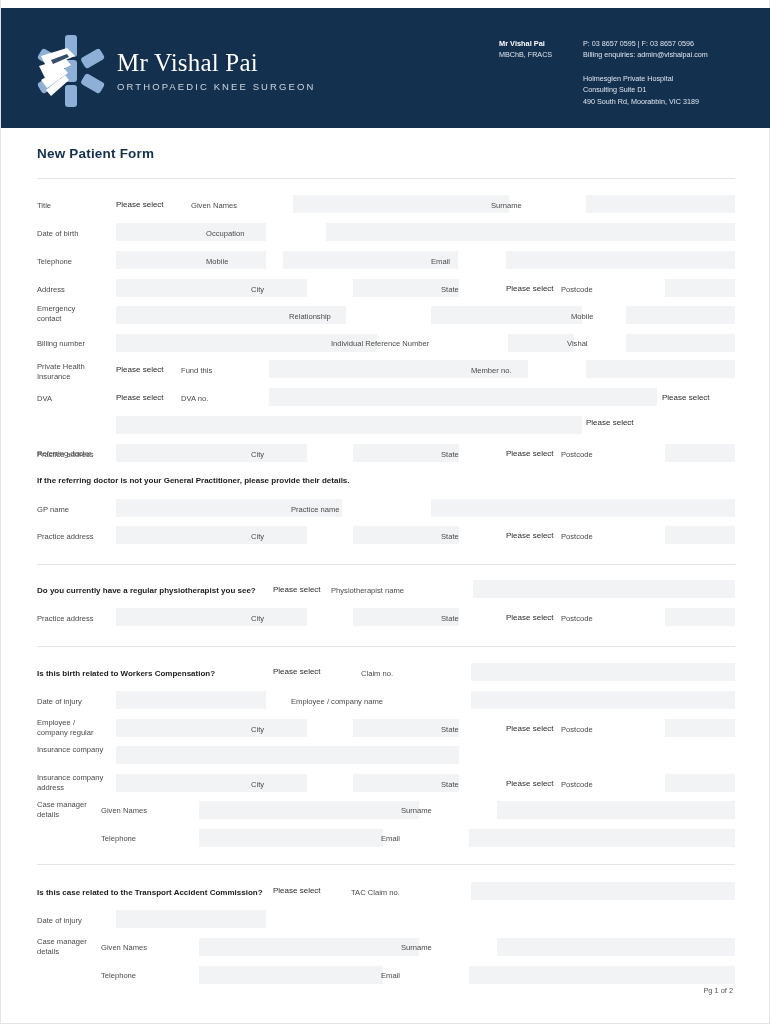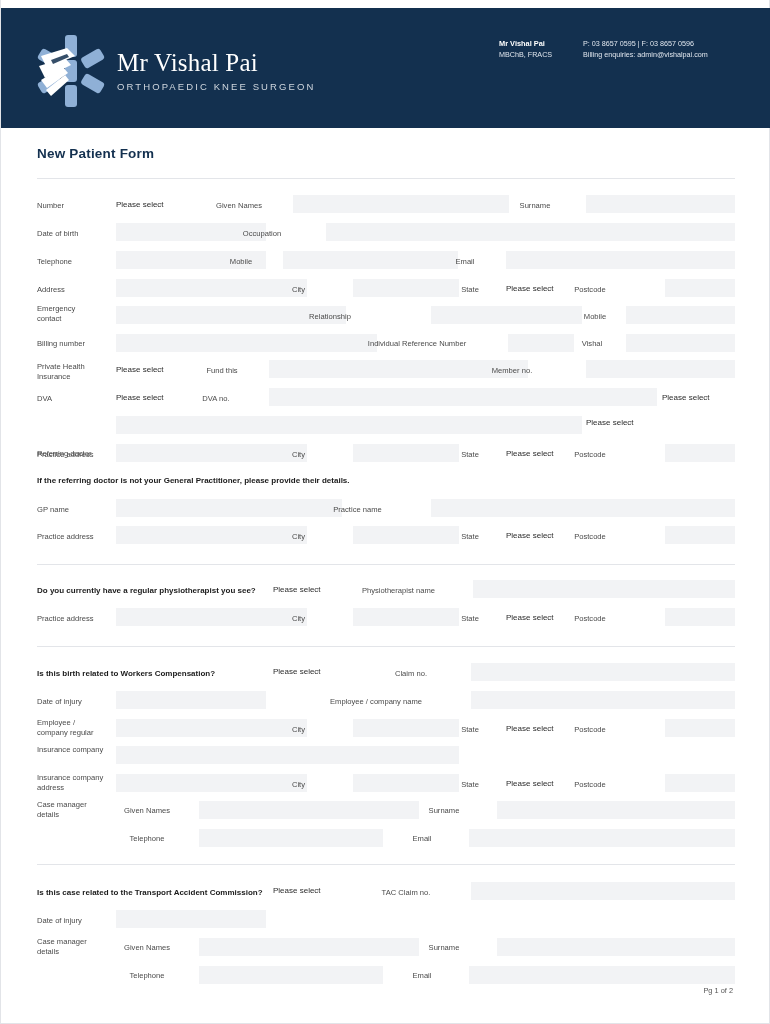--- a/index.html
+++ b/index.html
@@ -67,21 +67,21 @@
     position:absolute;
     background:#f2f3f5;
     height:18px;
   }
   .lbl {
     position:absolute;
     font-family:"Liberation Sans", sans-serif;
     font-size:7.6px; color:#4a4a4a;
     line-height:1.35;
   }
-  .lbl.r { text-align:center; }
+  .lbl.r { text-align:left; }
   .sel {
     position:absolute;
     font-family:"Liberation Sans", sans-serif;
     font-size:8px; color:#2b2b2b;
   }
   .sechead {
     position:absolute;
     font-family:Liberation Sans, sans-serif;
     font-weight:bold; font-size:8px; color:#1b1b1b;
   }
@@ -139,29 +139,34 @@
 
     <div class="hdr-contact">
       <div class="hdr-cols">
         <div class="hdr-left">
           <div class="hdr-name">Mr Vishal Pai</div>
           <div class="hdr-qual">MBChB, FRACS</div>
         </div>
         <div class="hdr-right">
           <div class="hdr-line">P: 03 8657 0595 | F: 03 8657 0596</div>
           <div class="hdr-line">Billing enquiries: admin@vishalpai.com</div>
+          <div class="hdr-block2">
+            <div class="hdr-line">Holmesglen Private Hospital</div>
+            <div class="hdr-line">Consulting Suite D1</div>
+            <div class="hdr-line">490 South Rd, Moorabbin, VIC 3189</div>
+          </div>
         </div>
       </div>
     </div>
   </div>
 
   <div class="title">New Patient Form</div>
   <div class="rule" style="top:178px"></div>
 
-  <div class="lbl" style="left:36px; top:201px; width:70px">Number</div>
+  <div class="lbl" style="left:36px; top:201px; width:70px">Title</div>
   <div class="sel" style="left:115px; top:200px">Please select</div>
   <div class="lbl r" style="left:190px; top:201px; width:96px">Given Names</div>
   <div class="fld" style="left:292px; top:195px; width:216px"></div>
   <div class="lbl r" style="left:490px; top:201px; width:88px">Surname</div>
   <div class="fld" style="left:585px; top:195px; width:149px"></div>
 
   <div class="lbl" style="left:36px; top:229px; width:80px">Date of birth</div>
   <div class="fld" style="left:115px; top:223px; width:150px"></div>
   <div class="lbl r" style="left:205px; top:229px; width:112px">Occupation</div>
   <div class="fld" style="left:325px; top:223px; width:409px"></div>

